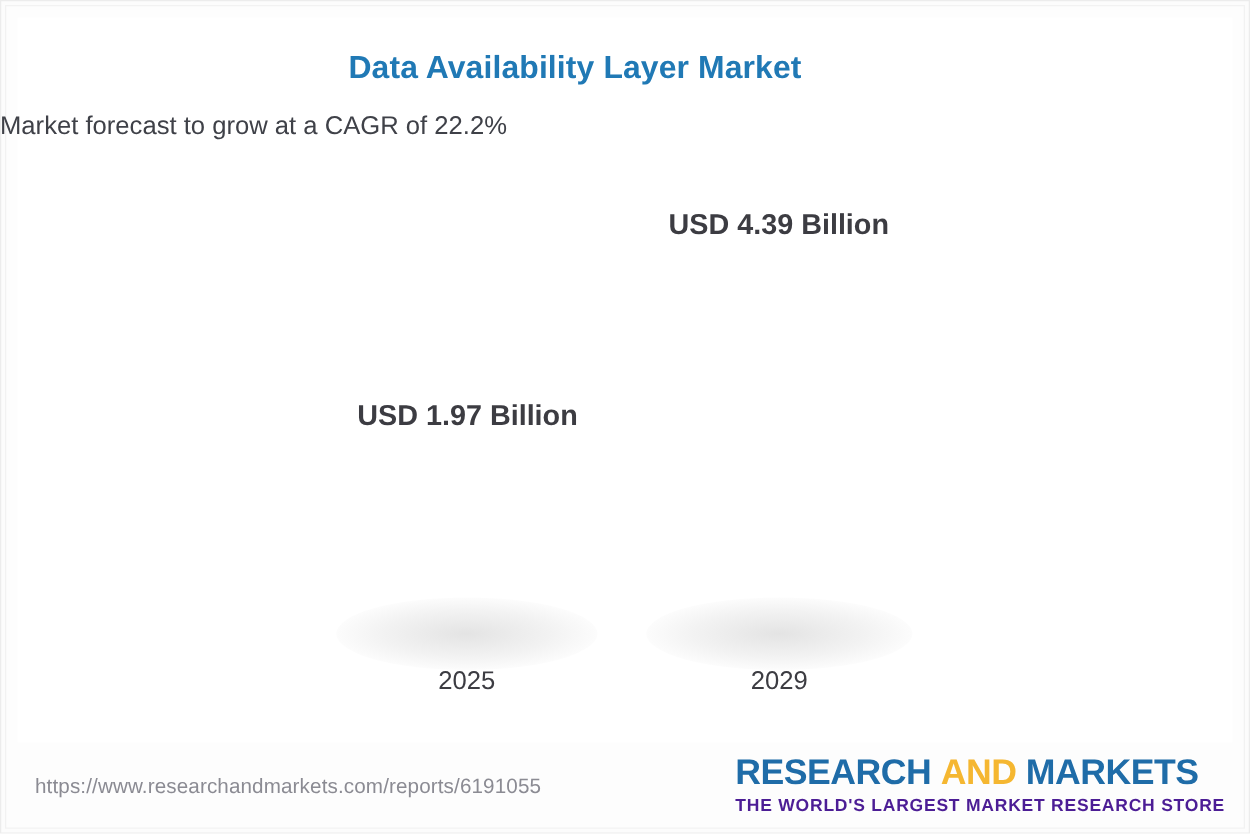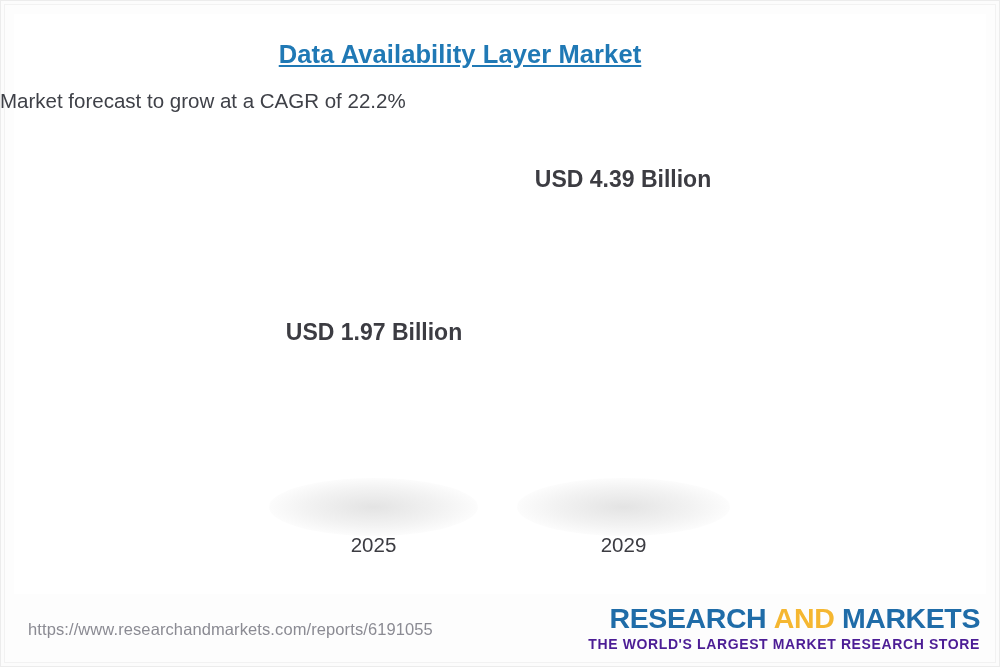--- a/index.html
+++ b/index.html
@@ -55,21 +55,20 @@
     position: absolute;
     left: 0;
     top: 40px;
     width: 920px;
     text-align: center;
     font-size: 25.5px;
     font-weight: bold;
     color: #2079b5;
     letter-spacing: 0.1px;
     line-height: 1.15;
-    text-decoration: underline;
   }
   #chart-subtitle {
     position: absolute;
     left: 0;
     top: 89px;
     width: 1000px;
     text-align: left;
     font-size: 20.5px;
     font-weight: normal;
     color: #3f4148;
@@ -184,21 +183,21 @@
     top: 24px;
     font-size: 16.5px;
     color: #8b8b93;
     letter-spacing: 0.1px;
     white-space: nowrap;
   }
   #brand-logo {
     position: absolute;
     right: 20px;
     top: 8px;
-    text-align: right;
+    text-align: left;
   }
   #brand-wordmark {
     font-size: 28.5px;
     font-weight: bold;
     letter-spacing: -0.4px;
     line-height: 1.05;
     white-space: nowrap;
     color: #1f6ca8;
   }
   #brand-wordmark .w-and {

